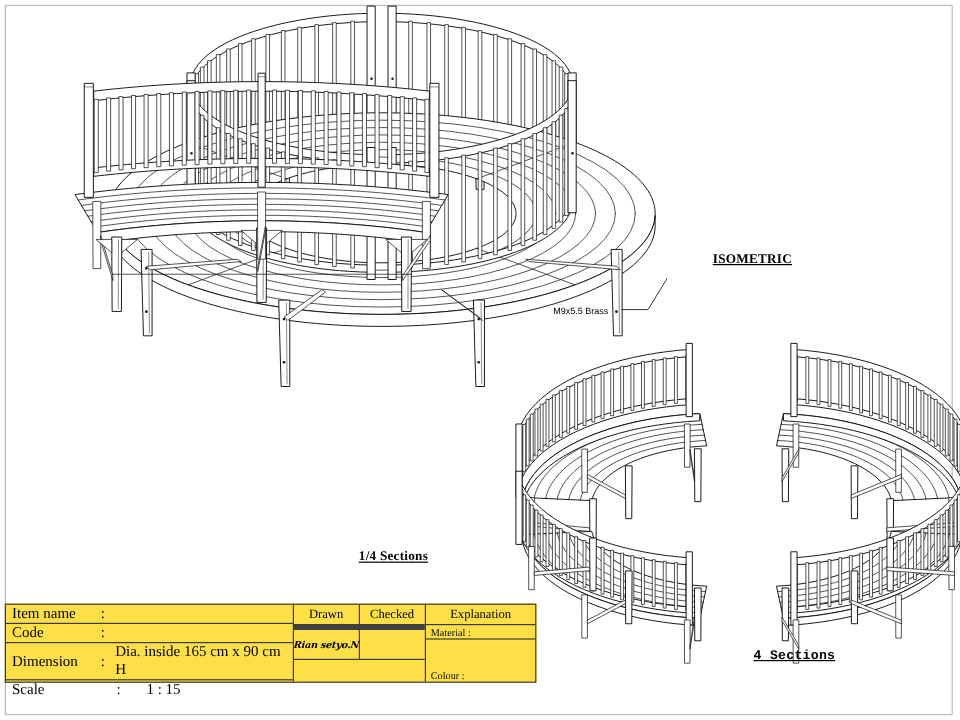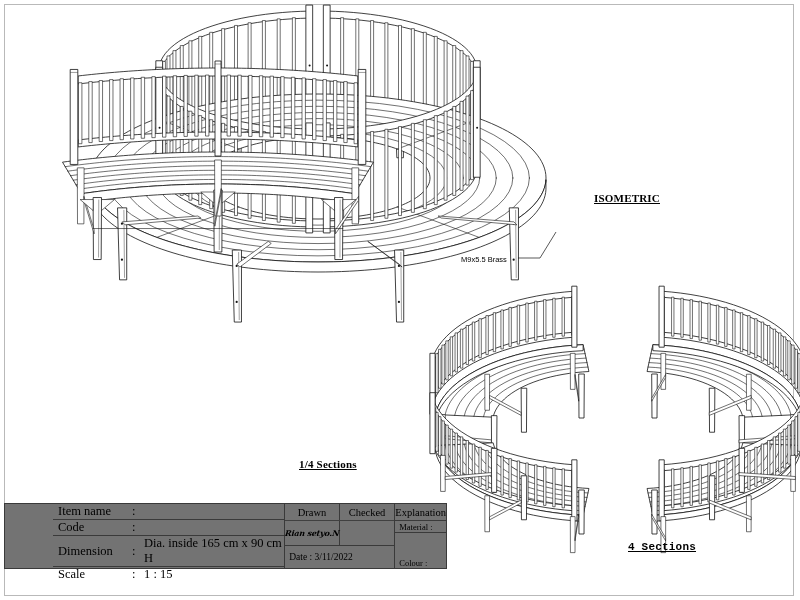--- a/index.html
+++ b/index.html
@@ -23,33 +23,33 @@
   }
   .callout{
     position:absolute;font-family:"Liberation Sans", sans-serif;
     font-size:7.5px;color:#000;white-space:nowrap;
   }
 
   
   #titleblock{
     position:absolute;left:4px;top:503px;width:443px;height:66px;
     border:1px solid #3a3a3a;box-sizing:border-box;
-    display:flex;background:#737373;padding-left:48px;
+    display:flex;background:#fde047;
   }
   .tb-col{box-sizing:border-box;height:100%;}
   .tb-left{width:240px;border-right:1px solid #3a3a3a;display:flex;flex-direction:column;}
   .tb-row{flex:1;display:flex;align-items:center;border-bottom:1px solid #3a3a3a;padding:0 0 0 5px;box-sizing:border-box;}
-  .tb-row:last-child{border-bottom:none;}
+  .tb-row:last-child{border-bottom:none;gap:13px;}
   .tb-key{font-size:12.5px;width:74px;flex:none;}
   .tb-sep{font-size:12.5px;width:12px;flex:none;}
   .tb-val{font-size:12.5px;}
   .tb-val.bold{font-weight:normal;}
 
   .tb-mid{width:110px;border-right:1px solid #3a3a3a;display:flex;flex-direction:column;}
-  .tb-mid-head{height:16px;display:flex;border-bottom:1px solid #404040;justify-content:flex-end;}
+  .tb-mid-head{height:16px;display:flex;border-bottom:5px solid #404040;justify-content:flex-end;}
   .tb-mid-head > div{font-size:10.5px;display:flex;align-items:center;justify-content:center;box-sizing:border-box;}
   .tb-drawn-h{width:55px;border-right:1px solid #3a3a3a;}
   .tb-checked-h{width:55px;}
   .tb-mid-sign{height:24px;display:flex;border-bottom:1px solid #3a3a3a;}
   .tb-sign-cell{width:55px;border-right:1px solid #3a3a3a;display:flex;align-items:center;justify-content:center;box-sizing:border-box;}
   .tb-check-cell{width:55px;}
   .sig{
     font-family:"DejaVu Serif", serif;font-style:italic;font-weight:bold;
     font-size:8px;transform:skewX(-6deg);letter-spacing:-0.2px;white-space:nowrap;
   }
@@ -466,21 +466,21 @@
         <path class="fillw-thin" d="M 521.15 499.98 L 489.49 516.87 L 489.49 519.87 L 521.15 502.98 Z"></path>
         <path class="fillw" d="M 491.36 448.35 L 496.96 448.35 L 496.68 492.35 L 491.64 492.35 Z"></path>
         <path class="fillw-thin" d="M 440.51 455.41 L 445.31 455.41 L 445.21 491.41 L 440.61 491.41 Z"></path>
         <path class="fillw-thin" d="M 491.36 472.55 L 445.21 476.53 L 445.21 479.53 L 491.36 475.55 Z"></path>
       </g>
     </g>
 
   <path id="callout-leader" class="leader" d="M 518 258 L 540 258 L 556 232"></path>
 </svg>
 
-<div class="view-label" id="label-iso" style="left: 594px; top: 192px; text-align: right;">ISOMETRIC</div>
+<div class="view-label" id="label-iso" style="left: 594px; top: 210px; text-align: right;">ISOMETRIC</div>
 <div class="view-label" id="label-quarter" style="left: 299px; top: 458px;">1/4 Sections</div>
 <div class="view-label" id="label-four" style="left: 628px; top: 541px; font-family: Liberation Mono, monospace;">4 Sections</div>
 
 <div class="callout" id="callout-0" style="left: 461px; top: 255px;">M9x5.5 Brass</div>
 
 <div id="titleblock">
 
   <div class="tb-col tb-left">
     <div class="tb-row">
       <span class="tb-key">Item name</span>
@@ -509,21 +509,20 @@
       <div class="tb-checked-h">Checked</div>
     </div>
     <div class="tb-mid-sign">
       <div class="tb-sign-cell">
         <span class="sig">Rian setyo.N</span>
       </div>
       <div class="tb-check-cell">
         <span class="sig"></span>
       </div>
     </div>
-    <div class="tb-mid-date">Date : 3/11/2022</div>
   </div>
 
   <div class="tb-col tb-right">
     <div class="tb-exp-head">Explanation</div>
     <div class="tb-exp-row">
       <span class="k">Material :</span>
       <span></span>
     </div>
     <div class="tb-exp-row">
       <span class="k">Colour   :</span>

